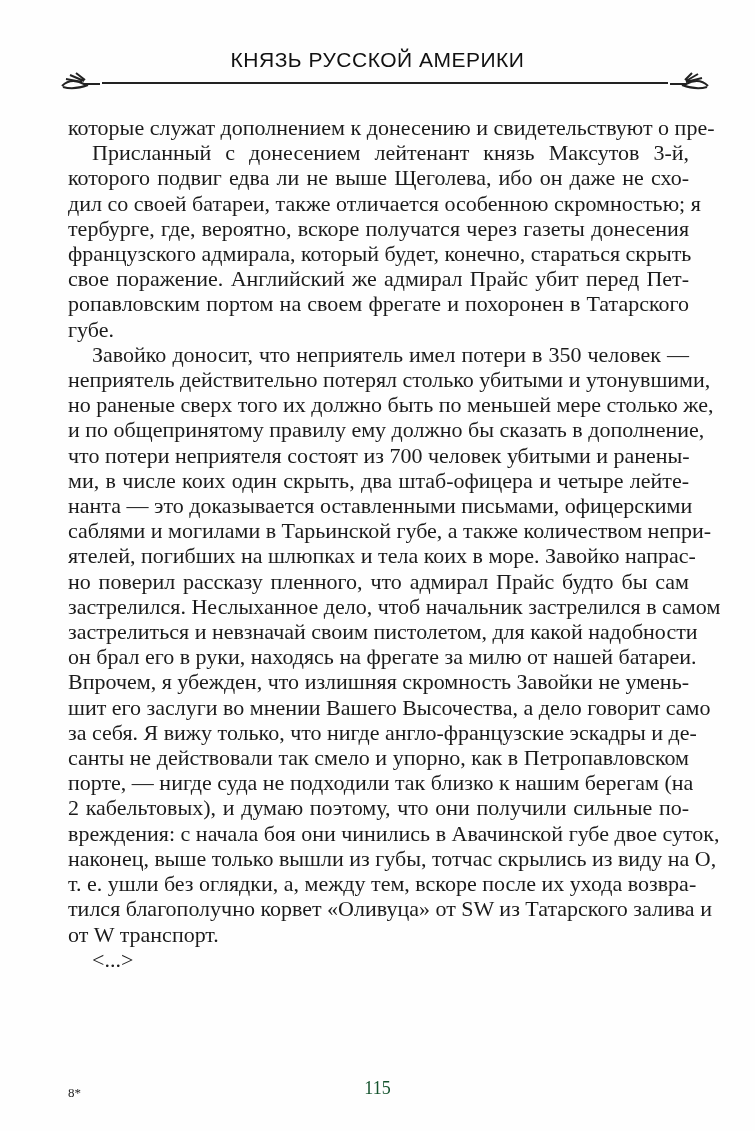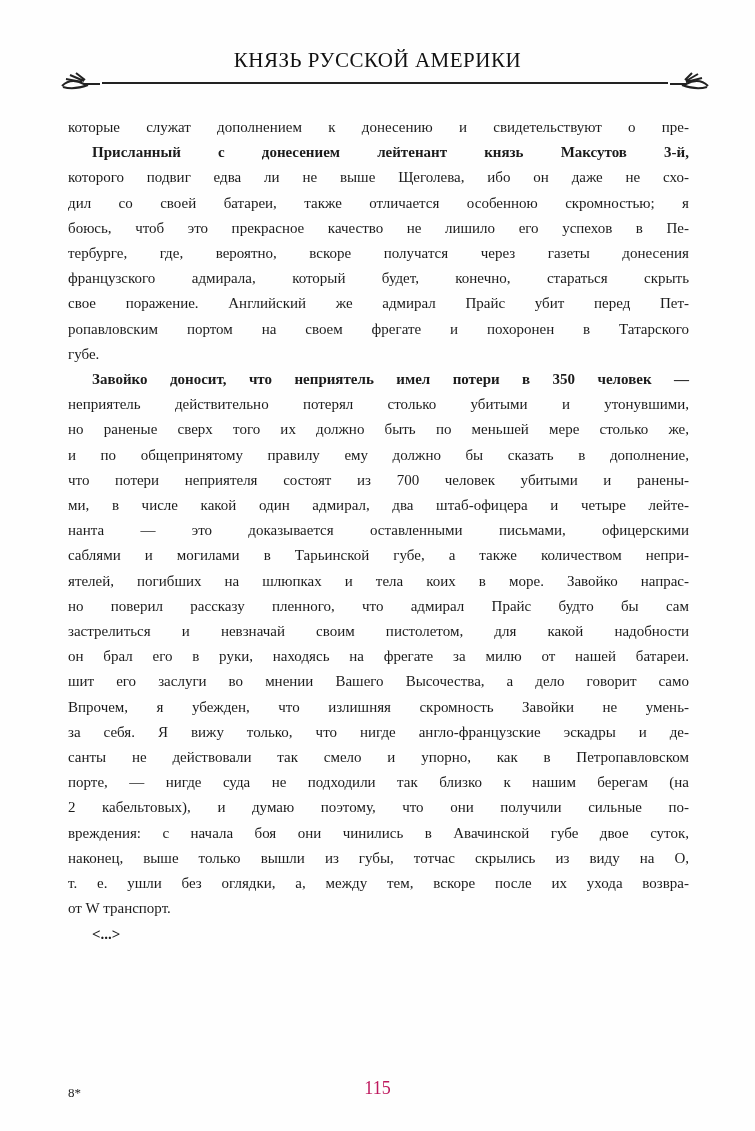--- a/index.html
+++ b/index.html
@@ -1,41 +1,41 @@
 <!DOCTYPE html>
 <html><head>
 <meta charset="utf-8">
 <style>
   html, body { margin: 0; padding: 0; background: #ffffff; }
   body { width: 755px; height: 1131px; position: relative; overflow: hidden; color: #1a1a1a; }
   .page { position: absolute; left: 0; top: 0; width: 755px; height: 1131px; background: #fefefe; }
   .running-head {
     position: absolute; left: 0; width: 755px; top: 48px; text-align: center;
-    font-family: Liberation Serif, serif; font-size: 21px; letter-spacing: 0.5px; color: #111;
+    font-family: Liberation Sans, sans-serif; font-size: 21px; letter-spacing: 0.5px; color: #111;
   }
   .rule-wrap { position: absolute; top: 68px; left: 60px; width: 650px; height: 22px; }
   .rule-line { position: absolute; left: 42px; right: 42px; top: 14px; height: 1.5px; background: #222; }
   .orn { position: absolute; top: 2px; width: 44px; height: 20px; }
   .orn.left { left: 0; }
   .orn.right { right: 0; }
   .body-text {
     position: absolute; left: 68px; top: 115px; width: 621px;
-    font-family: "Liberation Serif", serif; font-size: 15px; line-height: 25.2px; color: #1b1b1b;
+    font-family: "Liberation Serif", serif; font-size: 22px; line-height: 25.2px; color: #1b1b1b;
     text-align: justify;
   }
   .line { display: block; white-space: nowrap; text-align-last: justify; text-align: justify; }
   .line.last { text-align-last: left; }
-  .line.indent { padding-left: 24px; font-weight: bold; }
+  .line.indent { padding-left: 24px; }
   .footer-sig {
     position: absolute; left: 68px; top: 1085px;
     font-family: "Liberation Serif", serif; font-size: 13px; color: #222;
   }
   .page-number {
     position: absolute; left: 0; width: 755px; top: 1078px; text-align: center;
-    font-family: "Liberation Serif", serif; font-size: 18px; color: #be185d;
+    font-family: "Liberation Serif", serif; font-size: 18px; color: #14532d;
   }
 </style>
 </head>
 <body>
 
 <div class="page">
 
   <div class="running-head">КНЯЗЬ РУССКОЙ АМЕРИКИ</div>
 
   <div class="rule-wrap">
@@ -50,46 +50,47 @@
       <path d="M20 12 L 36 8 M20 11 L 32 4 M19 10 L 26 3" stroke="#222" stroke-width="2" fill="none"></path>
       <path d="M16 15 C 24 18, 34 19, 41 17" stroke="#222" stroke-width="2" fill="none"></path>
     </svg>
   </div>
 
   <div class="body-text" id="body-text">
       <span class="line">которые служат дополнением к донесению и свидетельствуют о пре-</span>
       <span class="line indent">Присланный с донесением лейтенант князь Максутов 3-й,</span>
       <span class="line">которого подвиг едва ли не выше Щеголева, ибо он даже не схо-</span>
       <span class="line">дил со своей батареи, также отличается особенною скромностью; я</span>
-      <span class="line">боюсь, чтоб это прекрасное качество не лишило его успехов в Пе-</span>
       <span class="line">тербурге, где, вероятно, вскоре получатся через газеты донесения</span>
       <span class="line">французского адмирала, который будет, конечно, стараться скрыть</span>
       <span class="line">свое поражение. Английский же адмирал Прайс убит перед Пет-</span>
       <span class="line">ропавловским портом на своем фрегате и похоронен в Татарского</span>
       <span class="line last">губе.</span>
       <span class="line indent">Завойко доносит, что неприятель имел потери в 350 человек —</span>
       <span class="line">неприятель действительно потерял столько убитыми и утонувшими,</span>
       <span class="line">но раненые сверх того их должно быть по меньшей мере столько же,</span>
       <span class="line">и по общепринятому правилу ему должно бы сказать в дополнение,</span>
       <span class="line">что потери неприятеля состоят из 700 человек убитыми и ранены-</span>
-      <span class="line">ми, в числе какой один адмирал, два штаб-офицера и четыре лейте-</span>
+      <span class="line">ми, в числе коих один скрыть, два штаб-офицера и четыре лейте-</span>
       <span class="line">нанта — это доказывается оставленными письмами, офицерскими</span>
       <span class="line">саблями и могилами в Тарьинской губе, а также количеством непри-</span>
       <span class="line">ятелей, погибших на шлюпках и тела коих в море. Завойко напрас-</span>
       <span class="line">но поверил рассказу пленного, что адмирал Прайс будто бы сам</span>
+      <span class="line">застрелился. Неслыханное дело, чтоб начальник застрелился в самом</span>
       <span class="line">застрелиться и невзначай своим пистолетом, для какой надобности</span>
       <span class="line">он брал его в руки, находясь на фрегате за милю от нашей батареи.</span>
+      <span class="line">Впрочем, я убежден, что излишняя скромность Завойки не умень-</span>
       <span class="line">шит его заслуги во мнении Вашего Высочества, а дело говорит само</span>
-      <span class="line">Впрочем, я убежден, что излишняя скромность Завойки не умень-</span>
       <span class="line">за себя. Я вижу только, что нигде англо-французские эскадры и де-</span>
       <span class="line">санты не действовали так смело и упорно, как в Петропавловском</span>
       <span class="line">порте, — нигде суда не подходили так близко к нашим берегам (на</span>
       <span class="line">2 кабельтовых), и думаю поэтому, что они получили сильные по-</span>
       <span class="line">вреждения: с начала боя они чинились в Авачинской губе двое суток,</span>
       <span class="line">наконец, выше только вышли из губы, тотчас скрылись из виду на О,</span>
       <span class="line">т. е. ушли без оглядки, а, между тем, вскоре после их ухода возвра-</span>
+      <span class="line">тился благополучно корвет «Оливуца» от SW из Татарского залива и</span>
       <span class="line last">от W транспорт.</span>
       <span class="line indent last">&lt;...&gt;</span>
     </div>
 
   <div class="footer-sig">8*</div>
   <div class="page-number">115</div>
 </div>
 
 </body></html>

